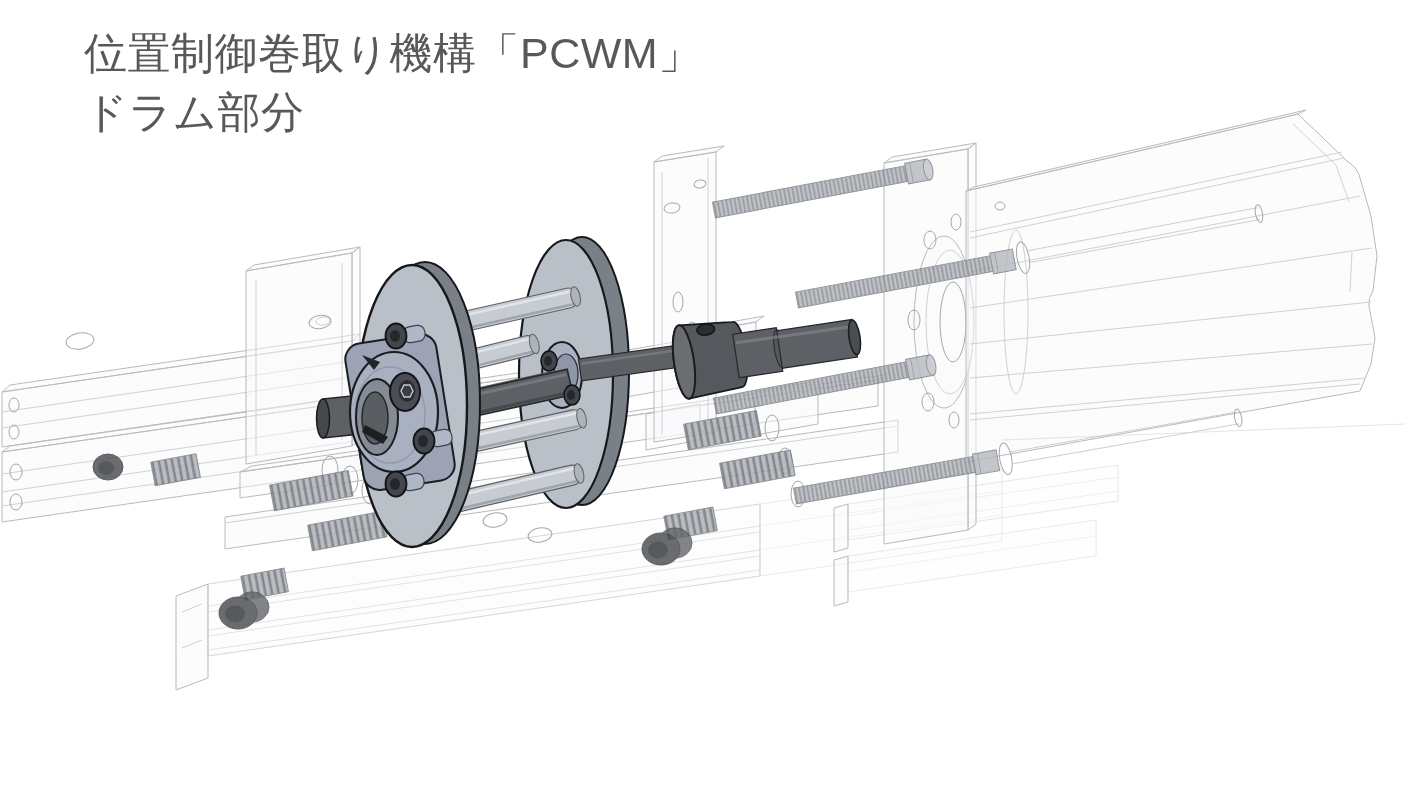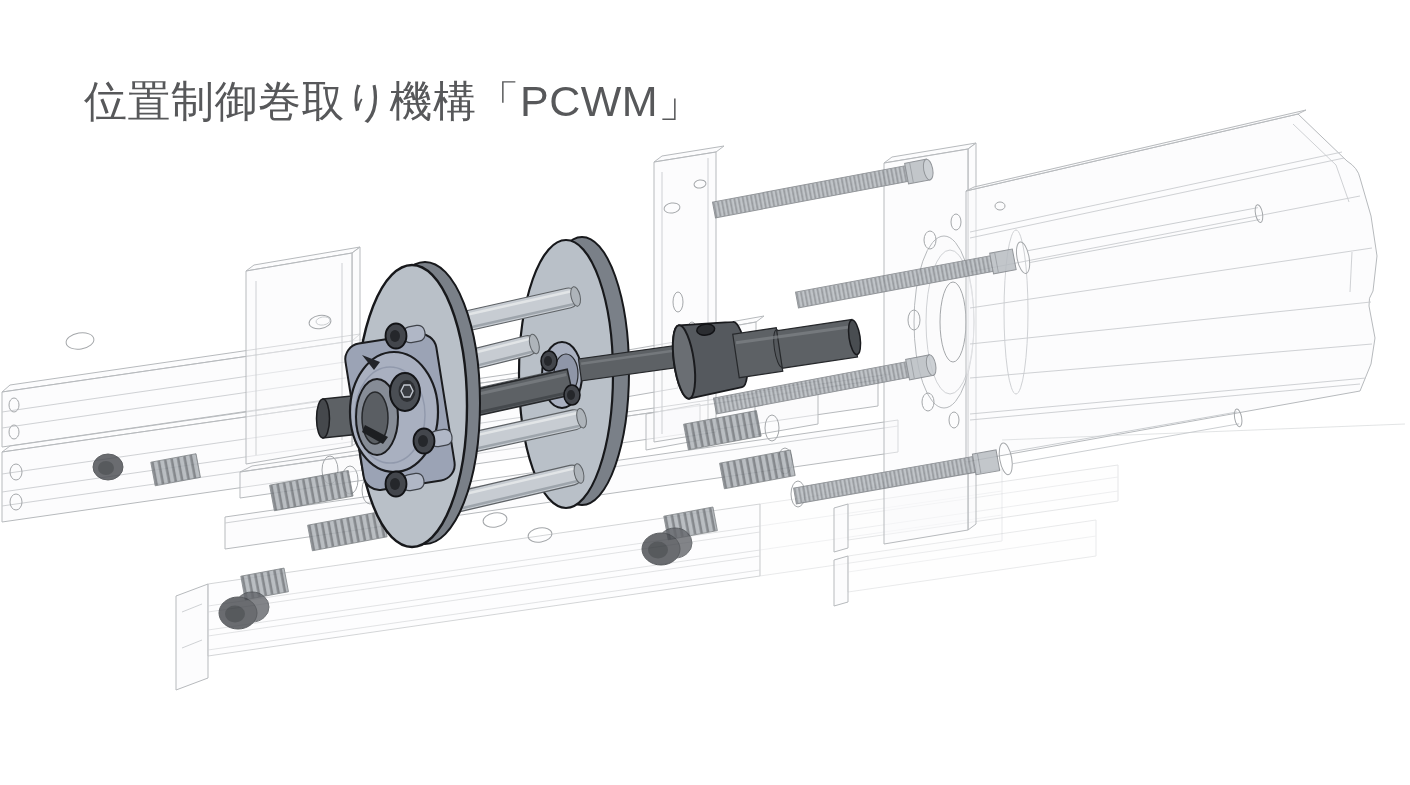--- a/index.html
+++ b/index.html
@@ -1,34 +1,35 @@
 <!DOCTYPE html>
 <html lang="ja"><head>
 <meta charset="utf-8">
 <style>
   html,body{margin:0;padding:0;background:#ffffff;}
   body{width:1410px;height:785px;overflow:hidden;position:relative;
        font-family:"Liberation Sans","DejaVu Sans",sans-serif;}
   .stage{position:absolute;inset:0;background:#ffffff;}
   .title{position:absolute;left:84px;top:24px;color:#57585a;
          font-size:43px;line-height:1.38;letter-spacing:0.5px;font-weight:400;
-         white-space:nowrap;margin-top:48px;}
+         white-space:nowrap;}
   svg.cad{position:absolute;left:0;top:0;}
   .wf{fill:rgba(249,250,251,0.5);stroke:#b7babd;stroke-width:1;stroke-linejoin:round;}
   .wfl{fill:none;stroke:#c9cccf;stroke-width:0.9;}
   .wfd{fill:none;stroke:#a4a7aa;stroke-width:1;}
   .oln{stroke:#17181b;}
 </style>
 </head>
 <body>
 
 <div class="stage">
 
   <div class="title">
     <div>位置制御巻取り機構「PCWM」</div>
+    <div>ドラム部分</div>
   </div>
 
   <svg class="cad" width="1410" height="785" viewBox="0 0 1410 785">
     <defs>
       <pattern id="thr" width="4.2" height="40" patternUnits="userSpaceOnUse">
         <rect width="4.2" height="40" fill="#b3b8bd"></rect>
         <line x1="1.1" y1="0" x2="1.1" y2="40" stroke="#82868b" stroke-width="1.8"></line>
       </pattern>
       <pattern id="coil" width="6.5" height="40" patternUnits="userSpaceOnUse">
         <rect width="6.5" height="40" fill="#aeb3b8"></rect>

